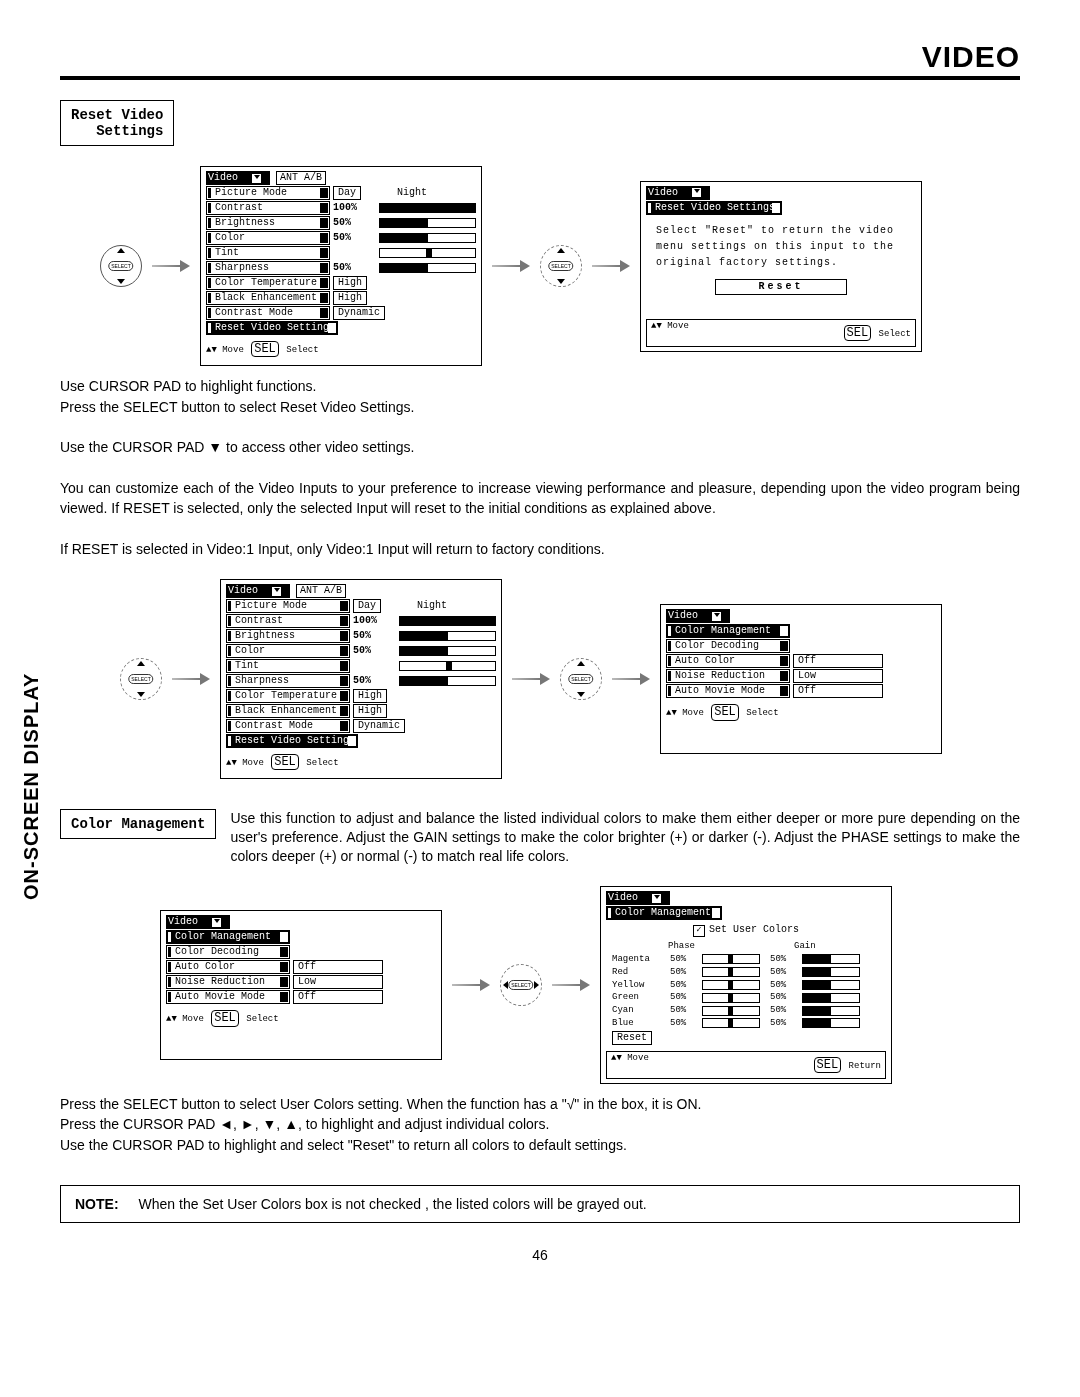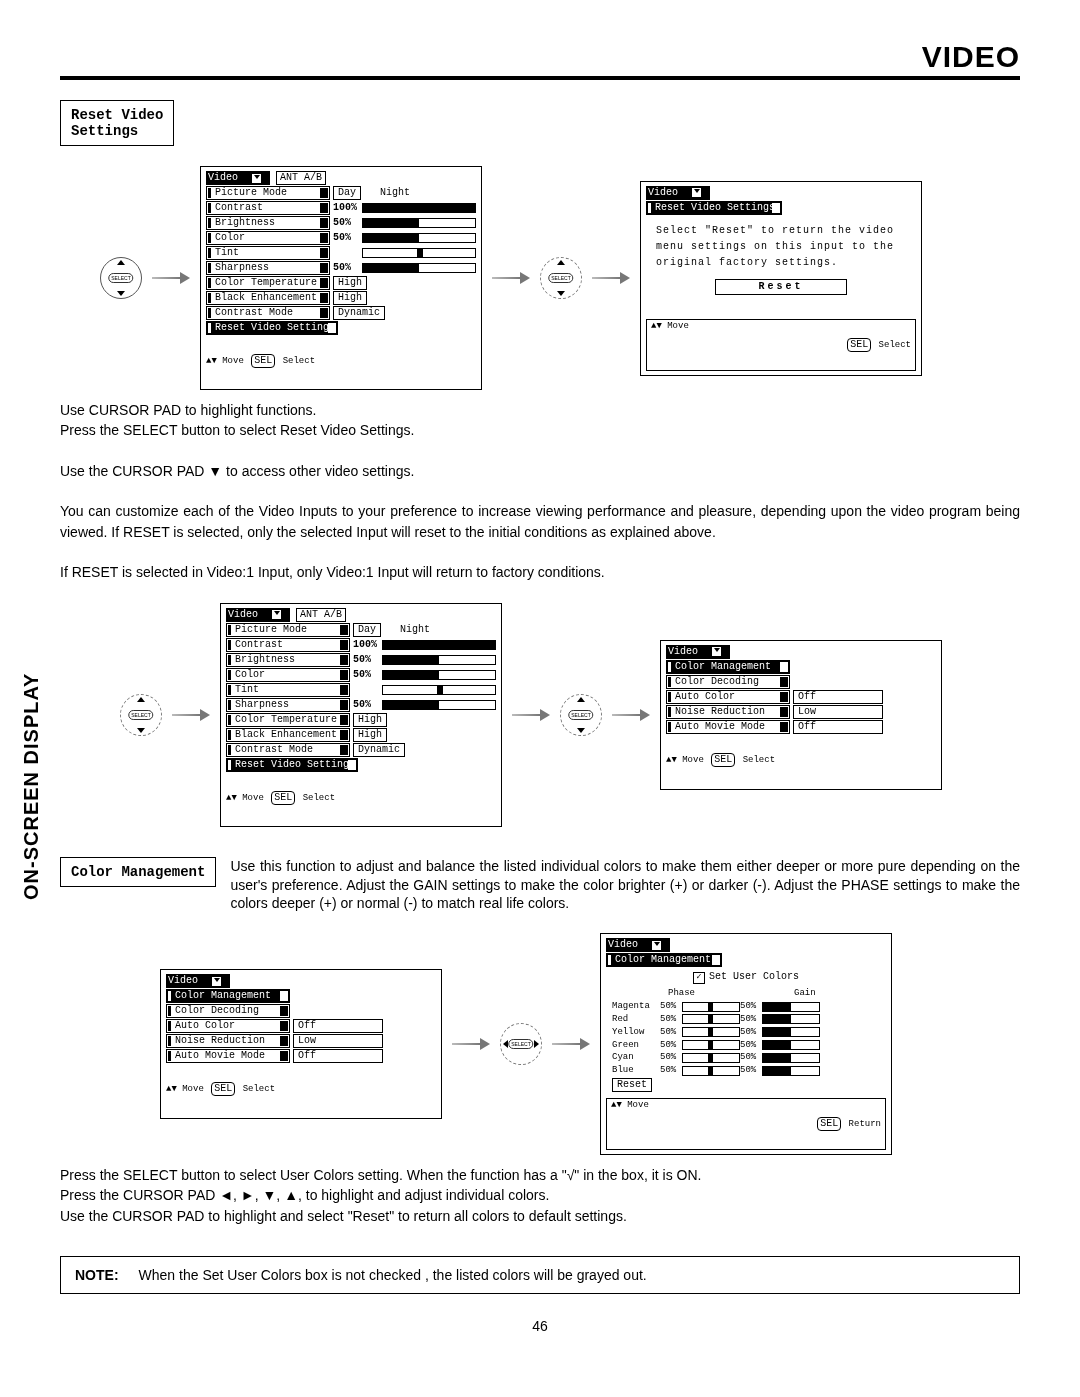--- a/index.html
+++ b/index.html
@@ -30,21 +30,21 @@
     align-items: flex-start;
     gap: 14px;
     margin-top: 20px;
   }
   .section-label {
     border: 1px solid #000;
     padding: 6px 10px;
     font-family: "Courier New", monospace;
     font-weight: bold;
     font-size: 14px;
-    text-align: left;
+    text-align: right;
     white-space: nowrap;
   }
   .section-text {
     flex: 1;
     line-height: 1.35;
     text-align: justify;
   }
   .body-text {
     margin-top: 2px;
     line-height: 1.45;
@@ -146,21 +146,21 @@
   .osd-row .lab .endmark {
     position:absolute; right:1px; top:1px; bottom:1px; width:8px;
     background:#000;
   }
   .osd-row .lab.sel { background:#000; color:#fff;}
   .osd-row .lab.sel .bar{background:#fff;}
   .osd-row .lab.sel .endmark{background:#fff;}
   .osd-row .val {
     display:inline-flex; align-items:center;
     height:12px;
-    gap:3px;
+    gap:20px;
     flex:1;
   }
   .osd-row .val .percent { min-width:26px;font-weight:bold;}
   .slider {
     flex:1; height:8px; border:1px solid #000;
     position:relative;
     min-width:80px;
   }
   .slider .fill {
     position:absolute; left:0; top:0; bottom:0;
@@ -169,22 +169,22 @@
   .slider .knob {
     position:absolute; top:-1px; bottom:-1px; width:6px;
     background:#000;
   }
   .osd-foot {
     margin-top:2px;
     font-size:9px;
   }
   .sel-icon {
     display:inline-block; border:1px solid #000;
-    border-radius:4px; font-size:10px; padding:0 2px;
-    margin:17px 2px;
+    border-radius:4px; font-size:12px; padding:0 2px;
+    margin:4px 2px;
   }
   .osd .msg {
     margin:8px 10px;
     letter-spacing:1px;
     line-height:1.6;
   }
   .osd .reset-btn {
     border:1px solid #000;
     width:130px; text-align:center;
     margin:6px auto;
@@ -205,21 +205,21 @@
     display:inline-block;width:10px;height:10px;border:1px solid #000;
     text-align:center; font-size:9px; line-height:9px;
     margin-right:4px;
   }
   .uc-head {
     display:flex; font-size:9px; margin-top:4px;
   }
   .uc-head .sp{width:56px;}
   .uc-head .c{flex:1;}
   .uc-row {
-    display:flex; align-items:center; gap:0; font-size:9px;
+    display:flex; align-items:center; gap:10px; font-size:9px;
     margin-top:2px;
   }
   .uc-row .name{width:48px;}
   .uc-row .p{width:22px;}
   .uc-row .mini-slider{
     width:56px; height:8px; border:1px solid #000; position:relative;
   }
   .uc-row .mini-slider .k{position:absolute;top:-1px;bottom:-1px;width:5px;background:#000;left:45%;}
   .uc-row .mini-slider .f{position:absolute;top:0;bottom:0;left:0;width:50%;background:#000;}
   .note-box {

